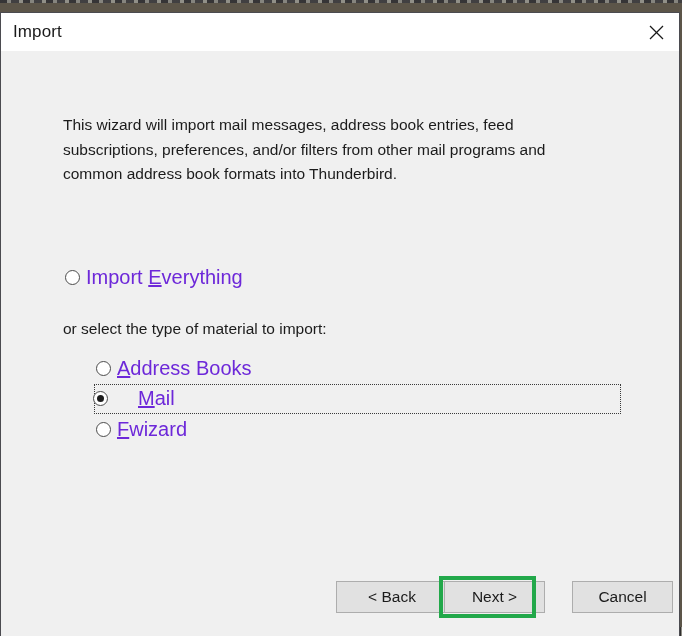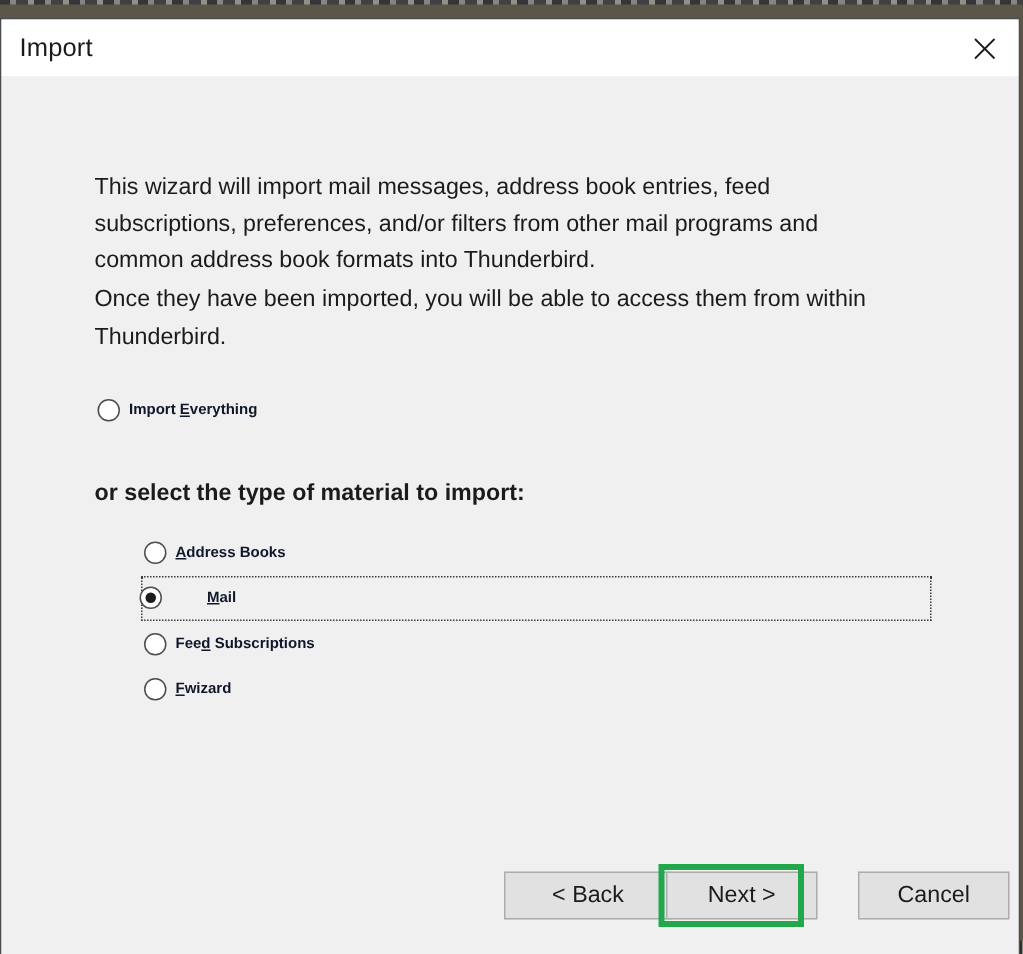--- a/index.html
+++ b/index.html
@@ -116,21 +116,20 @@
     cursor: default;
   }
 
   .select-label {
     position: absolute;
     left: 62px;
     top: 269px;
     font-size: 15.5px;
     color: #1b1b1b;
     white-space: nowrap;
-    font-weight: bold;
   }
 
   .radio-group {
     position: absolute;
     left: 94px;
     top: 302px;
     width: 526px;
   }
   .radio-row {
     height: 30.5px;
@@ -163,24 +162,23 @@
   .radio-mark.checked::after {
     content: "";
     position: absolute;
     left: 50%; top: 50%;
     width: 7px; height: 7px;
     margin: -3.5px 0 0 -3.5px;
     border-radius: 50%;
     background: #1d1d1d;
   }
   .radio-label {
-    font-size: 10px;
-    color: #0f172a;
-    white-space: nowrap;
-    font-weight: bold;
+    font-size: 20px;
+    color: #6d28d9;
+    white-space: nowrap;
   }
   .acc { text-decoration: underline; }
 
   
   .footer {
     position: absolute;
     left: 0;
     bottom: 0;
     width: 100%;
     height: 62px;
@@ -235,45 +233,40 @@
           <line x1="1" y1="1" x2="14" y2="14" stroke="#1a1a1a" stroke-width="1.2"></line>
           <line x1="14" y1="1" x2="1" y2="14" stroke="#1a1a1a" stroke-width="1.2"></line>
         </svg>
       </span>
     </div>
   </div>
 
   <div class="body">
 
     <div class="para para-1">This wizard will import mail messages, address book entries, feed subscriptions, preferences, and/or filters from other mail programs and common address book formats into Thunderbird.</div>
-    <div class="para para-2">Once they have been imported, you will be able to access them from within Thunderbird.</div>
 
     <div class="radio-everything">
       <span class="radio-mark"></span>
       <span class="radio-label"><span>Import </span><span class="acc">E</span><span>verything</span></span>
     </div>
 
     <div class="select-label">or select the type of material to import:</div>
 
     <div class="radio-group">
 
       <div class="radio-row">
         <span class="radio-mark"></span>
         <span class="radio-label"><span></span><span class="acc">A</span><span>ddress Books</span></span>
       </div>
 
       <div class="radio-row focused">
         <span class="radio-mark checked"></span>
         <span class="radio-label"><span></span><span class="acc">M</span><span>ail</span></span>
       </div>
 
-      <div class="radio-row">
-        <span class="radio-mark"></span>
-        <span class="radio-label"><span>Fee</span><span class="acc">d</span><span> Subscriptions</span></span>
-      </div>
 
 
       <div class="radio-row">
         <span class="radio-mark"></span>
         <span class="radio-label"><span></span><span class="acc">F</span><span>wizard</span></span>
       </div>
 
     </div>
 
     <div class="footer">

